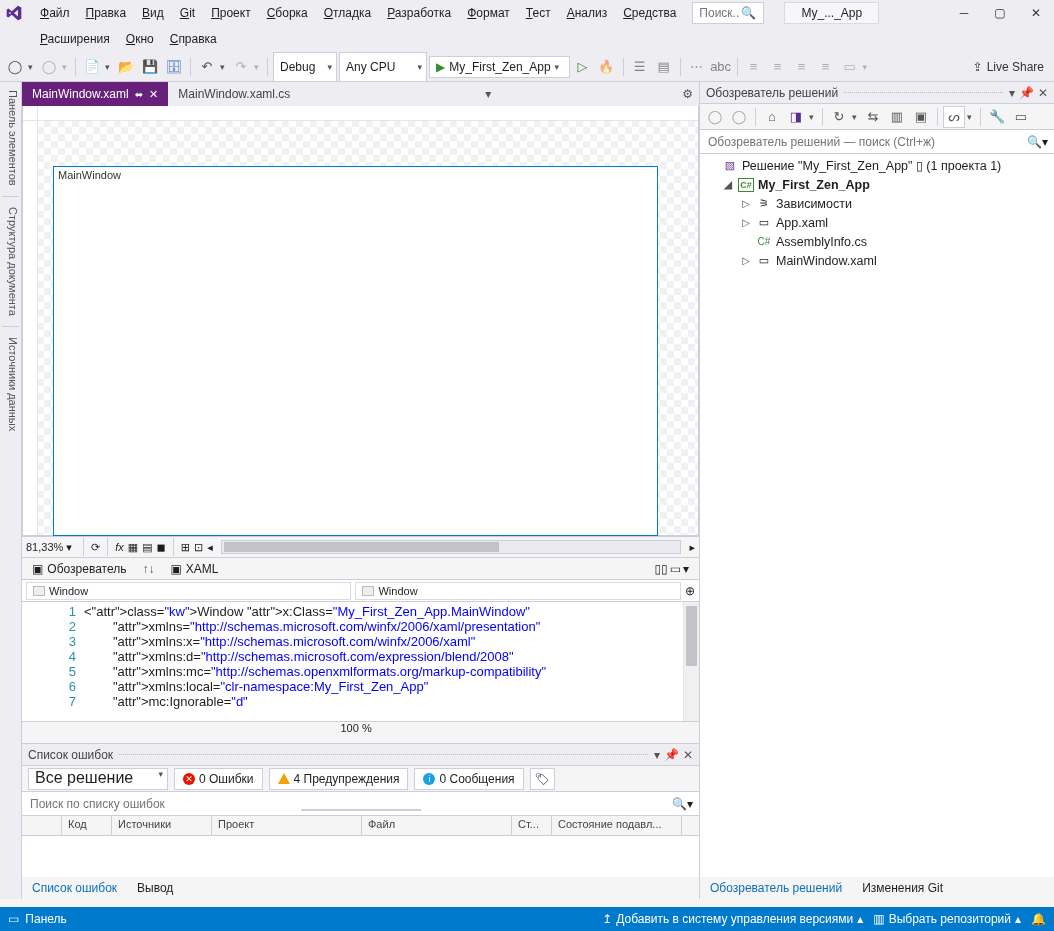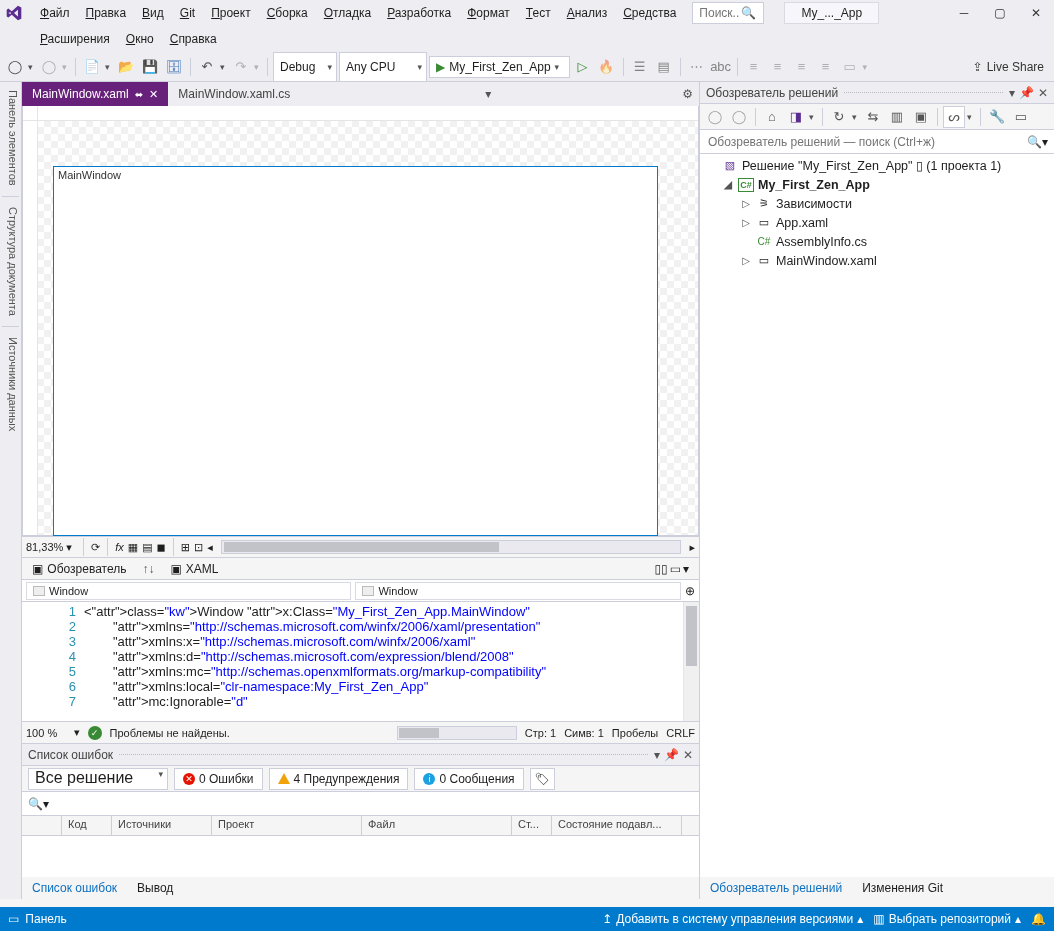--- a/index.html
+++ b/index.html
@@ -66,21 +66,21 @@
 .dtab .arrows{padding:0 6px;color:#555;}
 .crumbrow{height:22px;border-bottom:1px solid var(--bd);background:#fff;display:flex;align-items:center;padding:0 4px;gap:4px;}
 .crumb{display:flex;align-items:center;gap:4px;border:1px solid #dadae2;padding:0 6px;height:18px;font-size:11px;flex:1;}
 .crumb .ico{width:12px;height:10px;background:#eee;border:1px solid #bbb;display:inline-block;}
 .code{height:120px;overflow:hidden;background:#fff;border-bottom:1px solid var(--bd);display:flex;font-family:Consolas,monospace;font-size:13px;position:relative;}
 .gutter{width:62px;text-align:right;padding:2px 8px 2px 0;color:#2b91af;background:#fff;}
 .lines{padding:2px 0;white-space:pre;flex:1;overflow:hidden;}
 .lines .str{color:#0000ff;}
 .scrolly{position:absolute;right:0;top:0;bottom:0;width:16px;background:#f0f0f0;border-left:1px solid #e5e5e5;}
 .scrolly .th{position:absolute;left:2px;right:2px;top:4px;height:60px;background:#c2c3c9;}
-.statusrow{height:22px;background:#f5f5f5;border-top:0;border-bottom:1px solid var(--bd);display:flex;align-items:center;font-size:11px;padding:0 4px;gap:8px;}
+.statusrow{height:22px;background:#f5f5f5;border-top:0;border-bottom:1px solid var(--bd);display:flex;align-items:center;font-size:11px;padding:0 4px;gap:8px;flex-direction:column;}
 .statusrow .z{min-width:40px;}
 .statusrow .ok{width:14px;height:14px;border-radius:50%;background:#388a34;color:#fff;display:flex;align-items:center;justify-content:center;font-size:9px;}
 .statusrow .spacer{flex:1;}
 .statusrow .sb2{width:120px;height:14px;border:1px solid var(--bd);background:#e9e9ef;position:relative;}
 .statusrow .sb2 .th{position:absolute;left:1px;width:40px;top:1px;bottom:1px;background:#c2c3c9;}
 
 .errlist{height:155px;display:flex;flex-direction:column;background:#f5f5f5;}
 .panelhead{height:22px;display:flex;align-items:center;padding:0 6px;background:var(--bg);border-bottom:1px solid var(--bd);font-size:12px;color:#444;}
 .panelhead .title{flex:0 0 auto;}
 .panelhead .dots{flex:1;border-bottom:1px dotted #bbb;margin:0 6px;height:1px;}
@@ -337,20 +337,21 @@
             <span class="ico-warn"></span>
             <span>4 Предупреждения</span>
           </div>
     <div class="chip">
             <span class="ico-info">i</span>
             <span>0 Сообщения</span>
           </div>
     <div class="chip" style="padding:0 4px">🏷</div>
    </div>
    <div class="errsearch">
+    <input placeholder="Поиск по списку ошибок" style="">
     <span>🔍</span>
           <span>▾</span>
    </div>
    <div class="errcols" id="errcols">
           <div style="width: 40px;"></div>
           <div style="width: 50px;">Код</div>
           <div style="width: 100px;">Источники</div>
           <div style="width: 150px;">Проект</div>
           <div style="width: 150px;">Файл</div>
           <div style="width: 40px;">Ст...</div>

